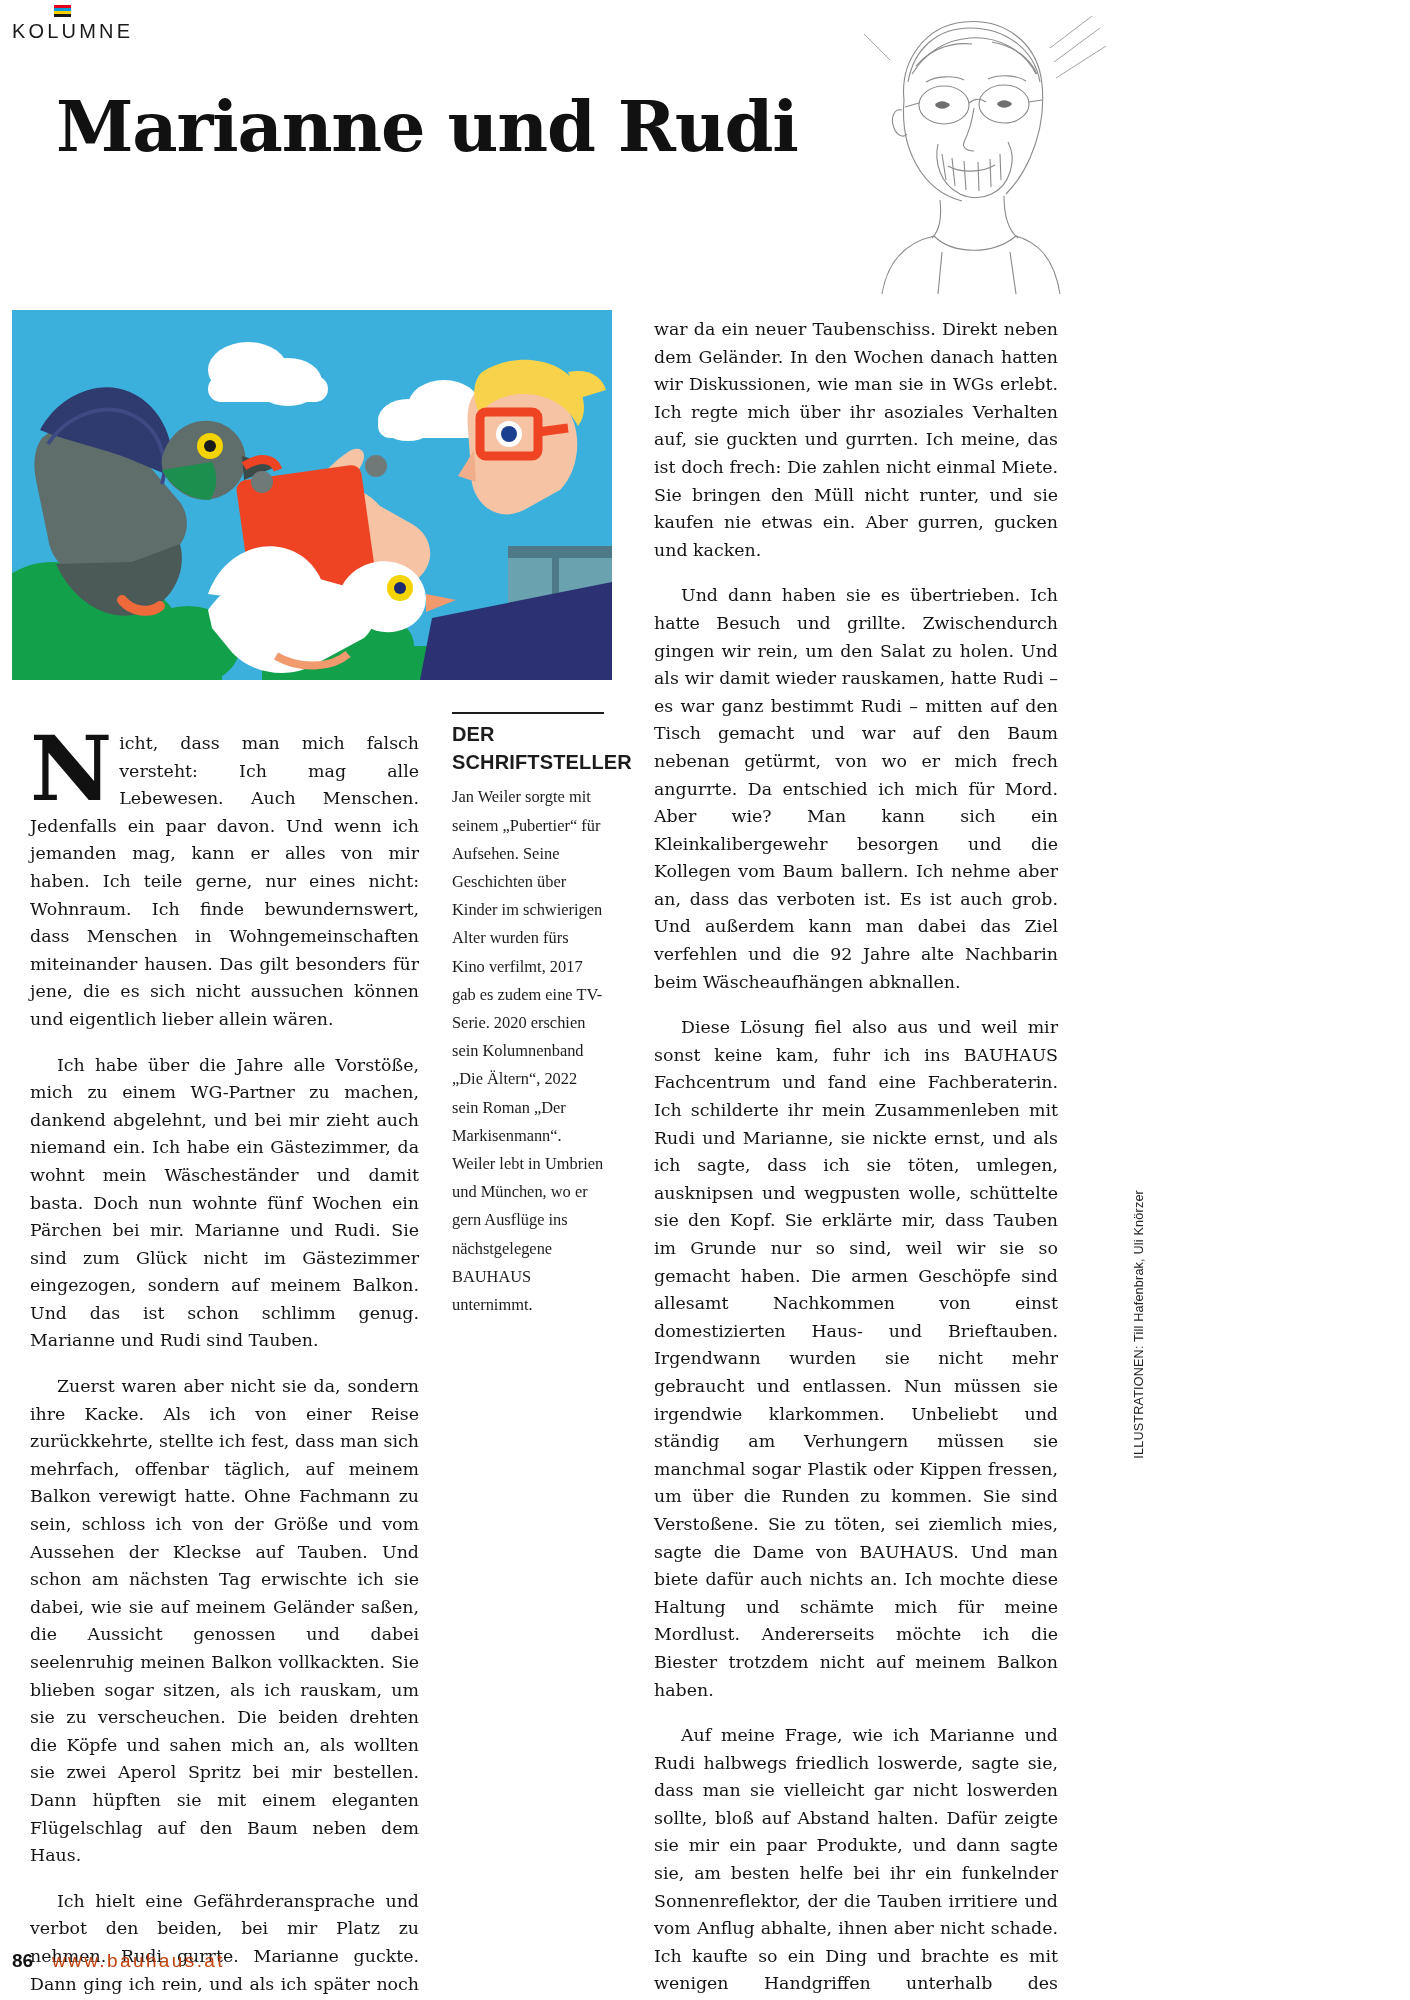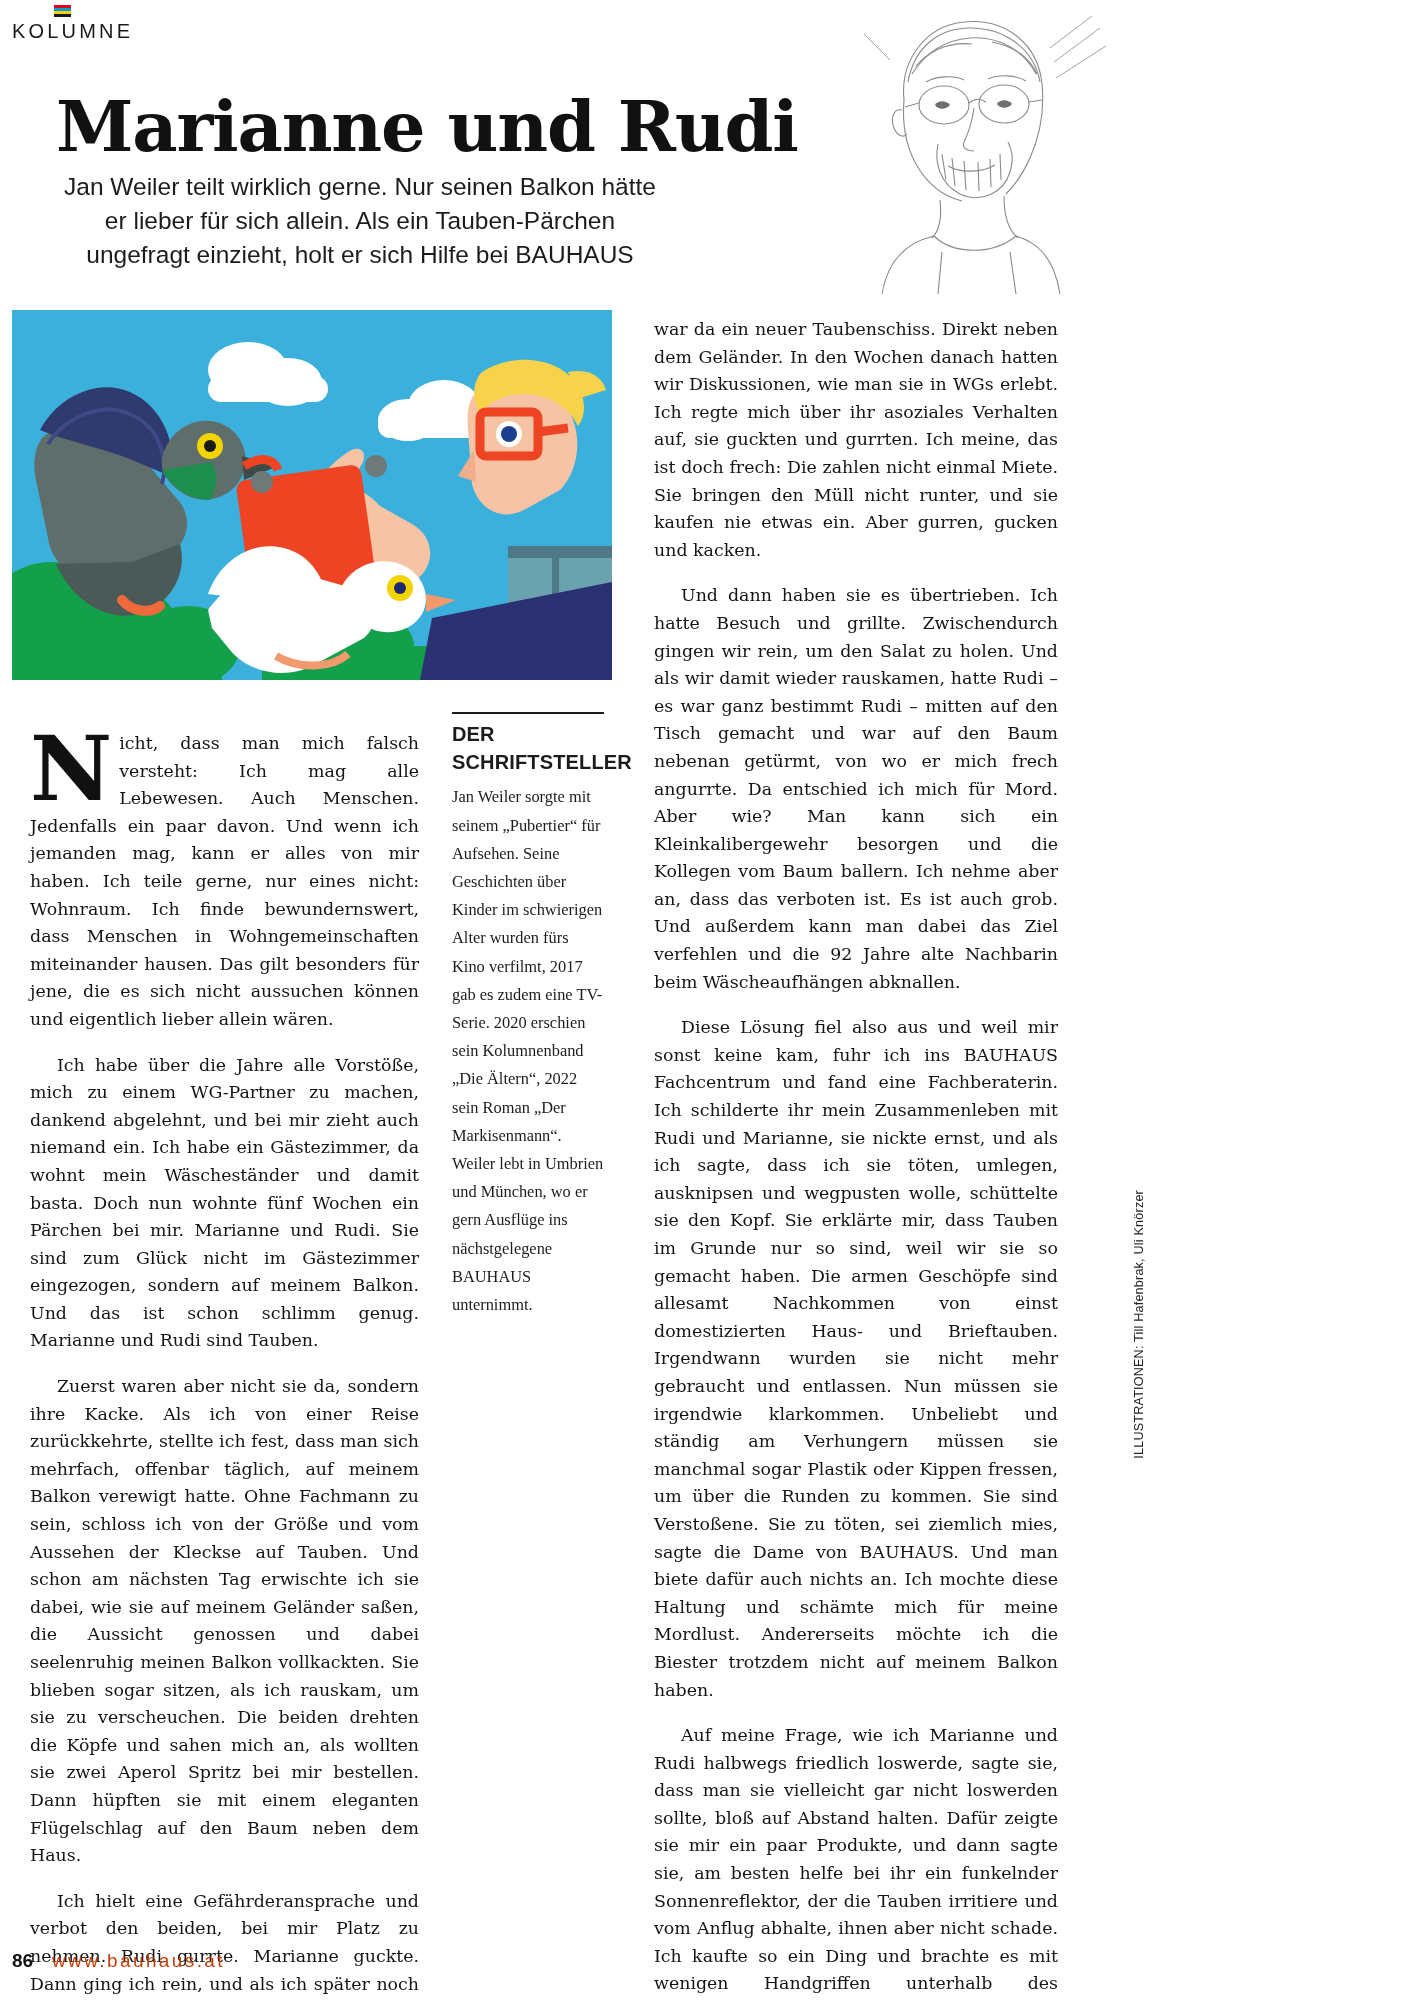--- a/index.html
+++ b/index.html
@@ -142,21 +142,20 @@
   <div class="kicker">KOLUMNE</div>
   <div class="kicker-logo">
     <i class="kl1"></i>
       <i class="kl2"></i>
       <i class="kl3"></i>
       <i class="kl4"></i>
   </div>
 
   <h1 class="headline">Marianne und Rudi</h1>
 
-  <div class="standfirst">Jan Weiler teilt wirklich gerne. Nur seinen Balkon hätte er lieber für sich allein. Als ein Tauben-Pärchen ungefragt einzieht, holt er sich Hilfe bei BAUHAUS</div>
 
   <div class="portrait">
     <svg width="330" height="290" viewBox="0 0 330 290" fill="none" stroke="#8a8a8a" stroke-width="1.1">
 
       <path d="M112 96 C108 58 132 22 172 18 C214 14 246 40 250 80 C253 110 246 136 238 154 C230 172 222 182 214 190"></path>
       <path d="M112 96 C110 120 114 142 124 160 C134 178 150 192 170 197"></path>
 
       <path d="M116 78 C122 44 146 24 178 24 C212 24 242 44 248 78"></path>
       <path d="M120 70 C134 48 152 36 178 34 C206 32 232 46 244 70"></path>
       <path d="M124 62 C140 44 158 38 180 40"></path>

